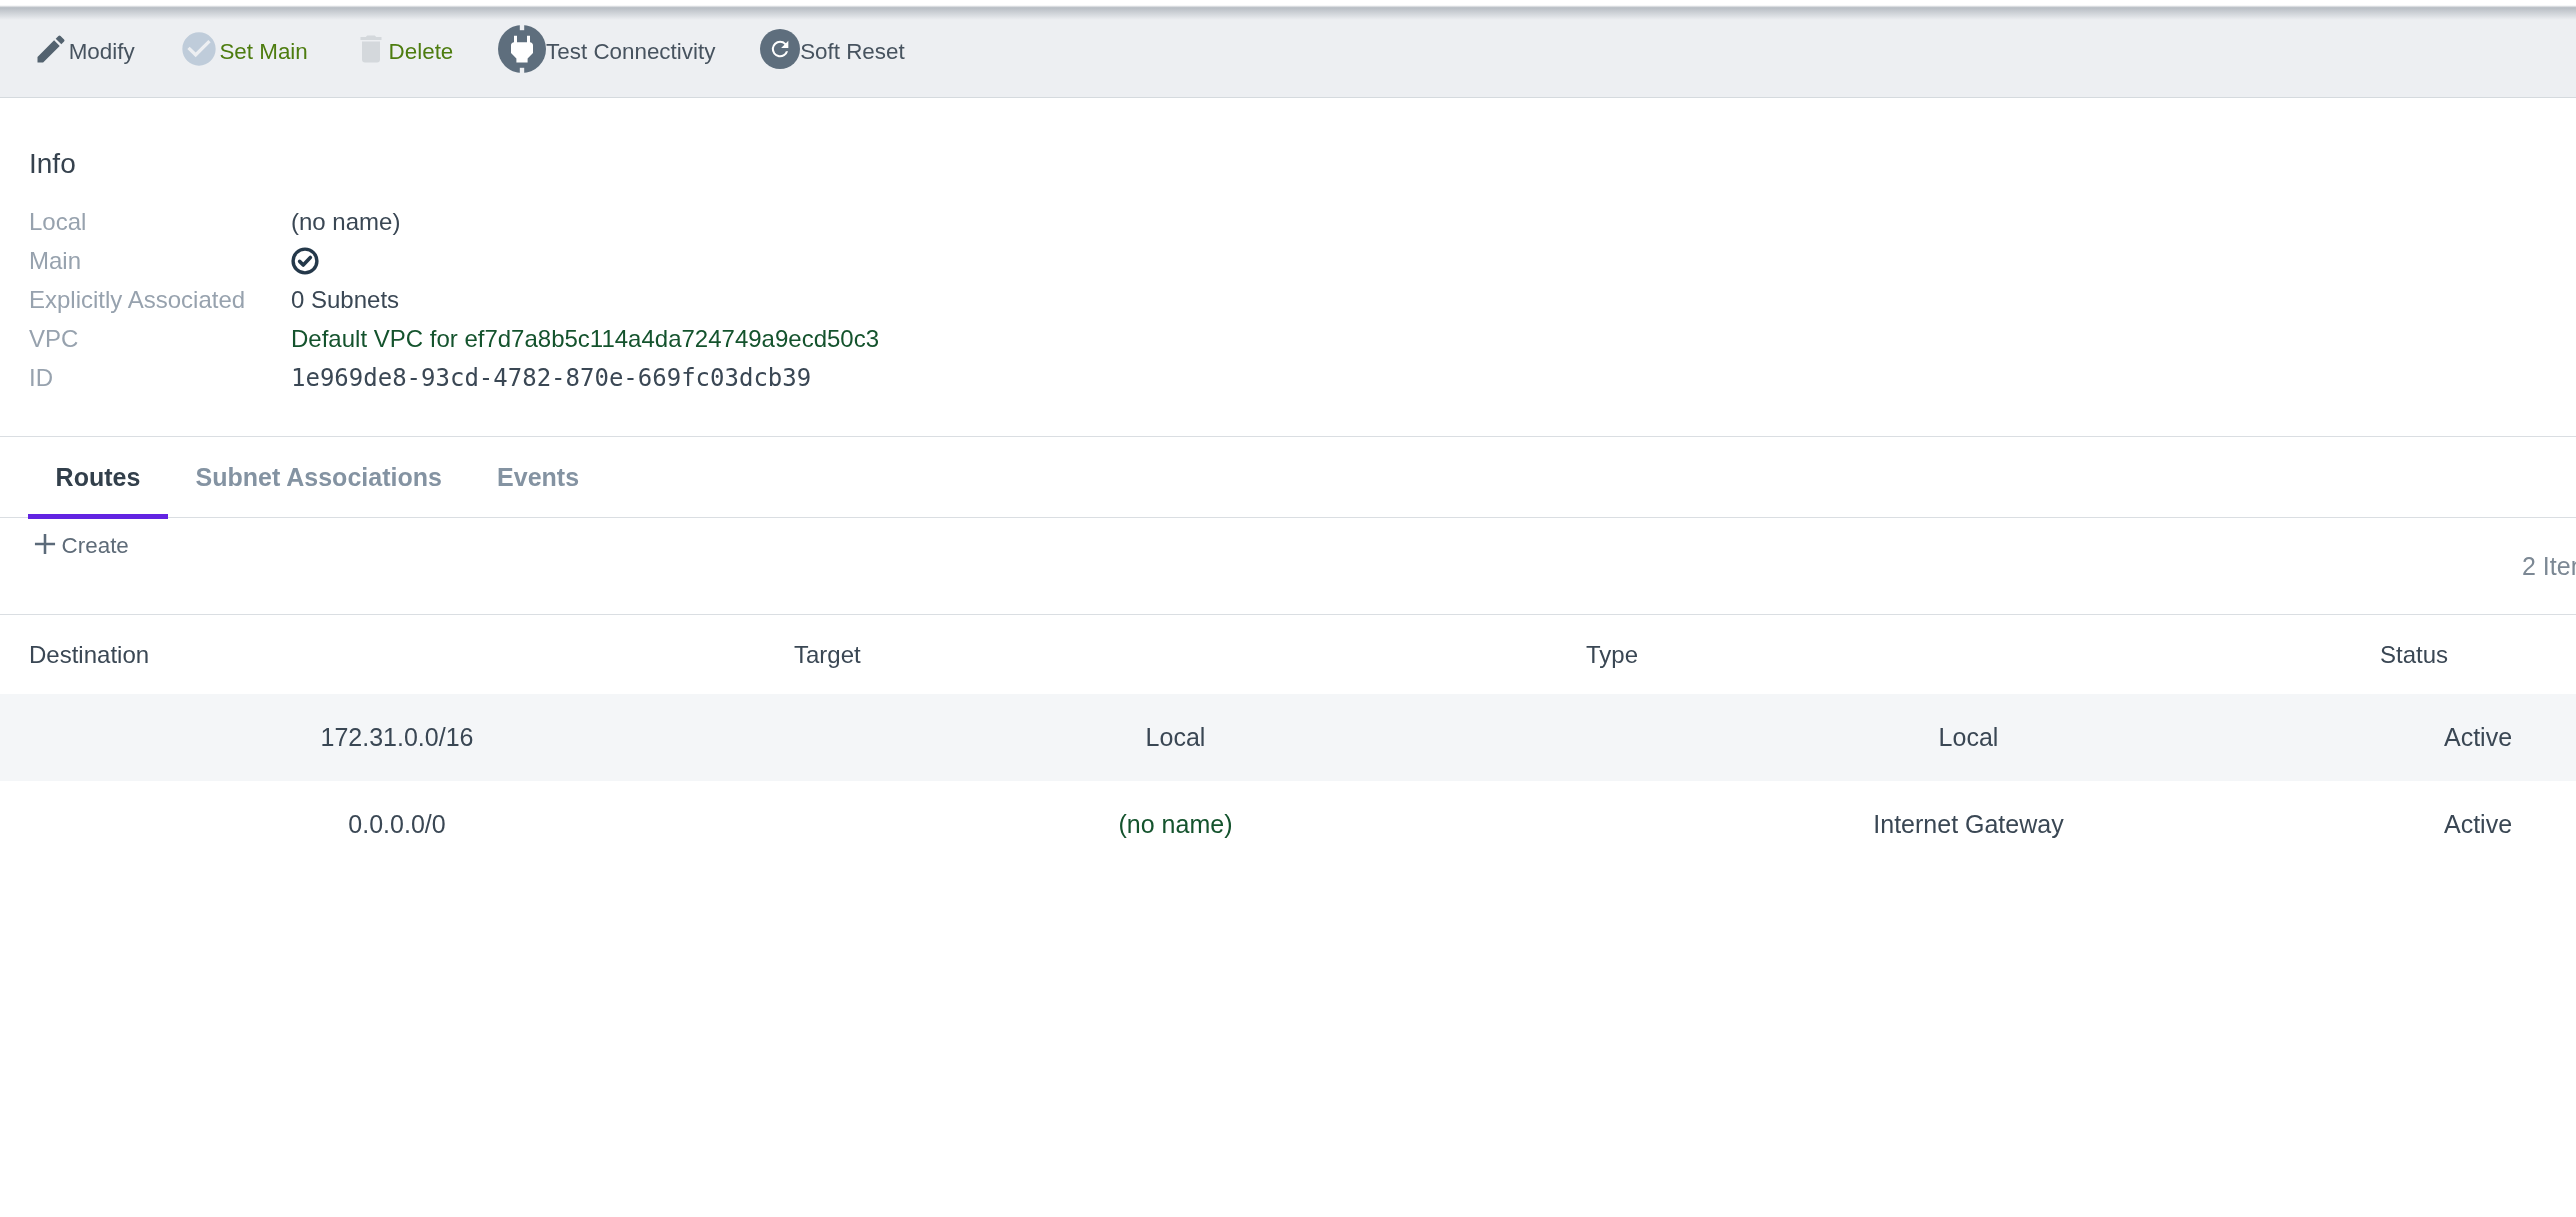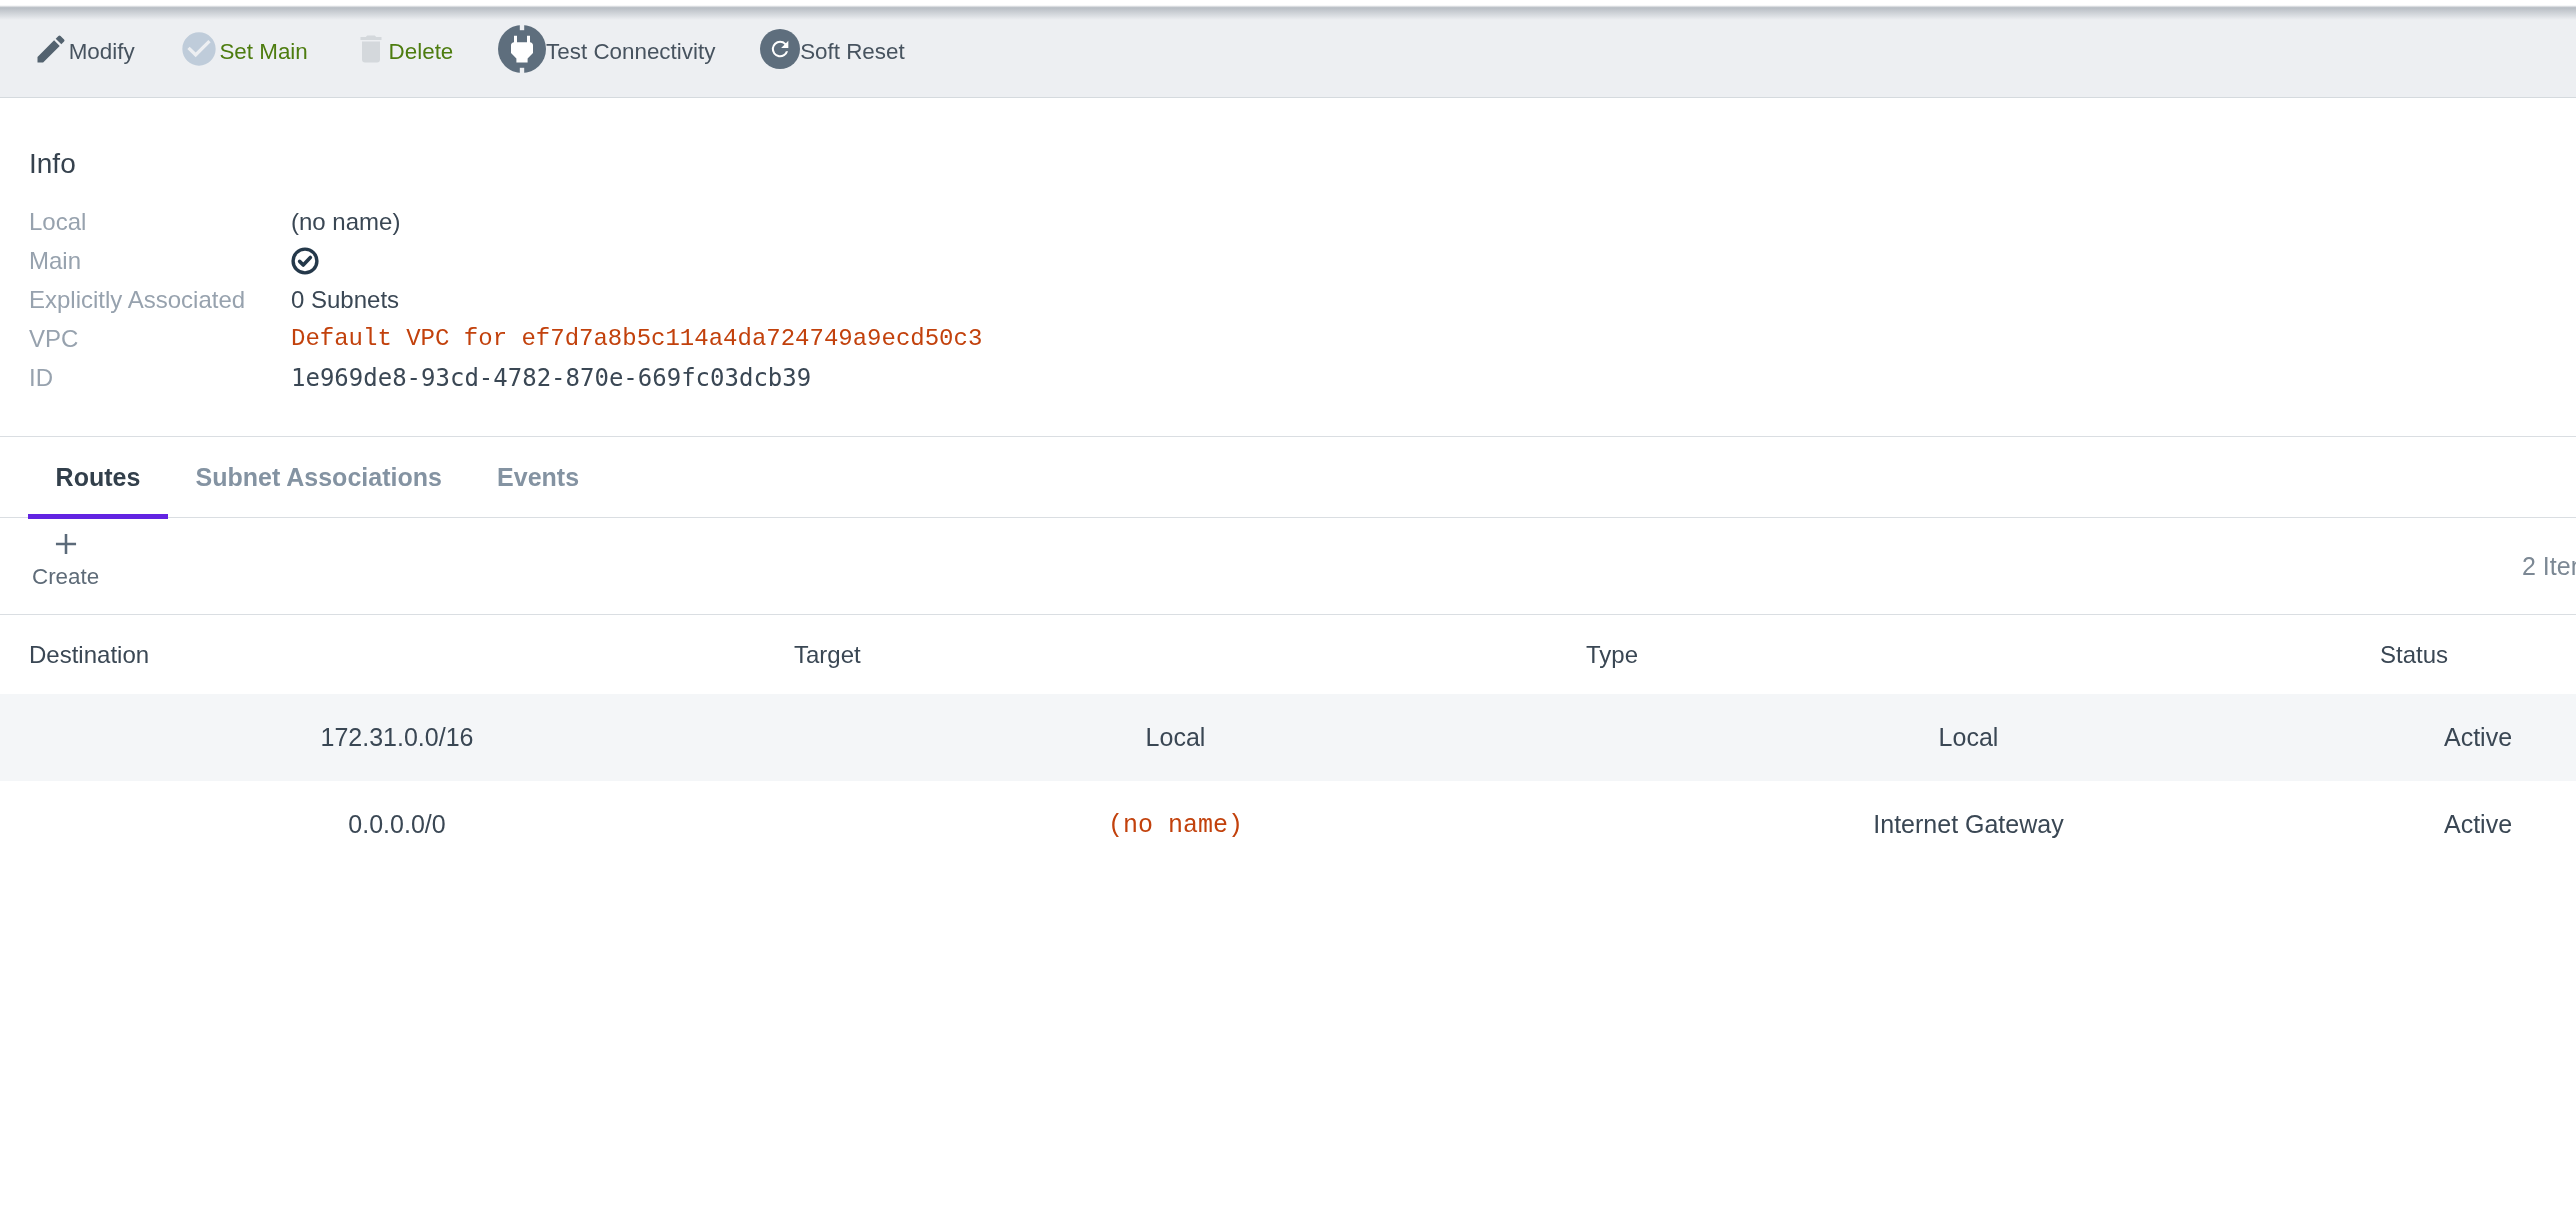--- a/index.html
+++ b/index.html
@@ -20,36 +20,36 @@
   .tb-btn .lbl { font-size:22.4px; line-height:1; margin-top:5.2px; color:#47535f; white-space:nowrap; }
   .tb-btn.disabled .lbl { color:#4d7c0f;text-align:center; }
 
   
   .content { padding:0 0 0 29px; }
   .info-title { margin-top:50px; font-size:28px; font-weight:500; color:#36424e; }
   .info-grid { margin-top:22.4px; display:grid; grid-template-columns:262px 1fr; }
   .info-grid > div { height:39px; display:flex; align-items:center; font-size:24px; }
   .info-label { color:#97a2ae; }
   .info-value { color:#3a4754; }
-  .link { color:#c2410c; cursor:pointer; text-decoration:none;font-family:Liberation Mono, monospace; }
+  .link { color:#14532d; cursor:pointer; text-decoration:none; }
   .mono  { font-family:"DejaVu Sans Mono", monospace; font-size:23px; }
 
   
   .tabbar { margin-top:39px; height:82px; border-top:1.7px solid #dadee2;
             border-bottom:1.7px solid #dadee2; display:flex; padding-left:28px; }
   .tab { position:relative; padding:0 27.6px; display:flex; align-items:center;
          font-size:25px; font-weight:600; color:#8493a2; cursor:pointer; white-space:nowrap; }
   .tab.active { color:#323f4b; }
   .tab.active .tab-underline { position:absolute; left:0; right:0; bottom:-1.7px;
          height:5.2px; background:#6223e2; }
 
   
   .list-toolbar { position:relative; height:97px; border-bottom:1.7px solid #dadee2; }
   .create-btn { position:absolute; left:27.6px; top:8.6px; width:76px; display:flex;
-                flex-direction:column; align-items:center; cursor:pointer; }
+                flex-direction:row; align-items:center; cursor:pointer; }
   .create-btn .lbl { font-size:22.4px; color:#5e6b78; margin-top:3.4px; }
   .items-count { position:absolute; left:2522px; top:0; height:97px; display:flex;
                  align-items:center; font-size:25px; color:#7c8894; white-space:nowrap; }
 
   
   .tbl-header, .tbl-row { display:grid; grid-template-columns:765px 792px 794px 1fr;
                           align-items:center; }
   .tbl-header { height:79px; }
   .tbl-header > div { padding-left:29px; font-size:24px; font-weight:500; color:#3a4754; }
   .tbl-row { height:87px; }

